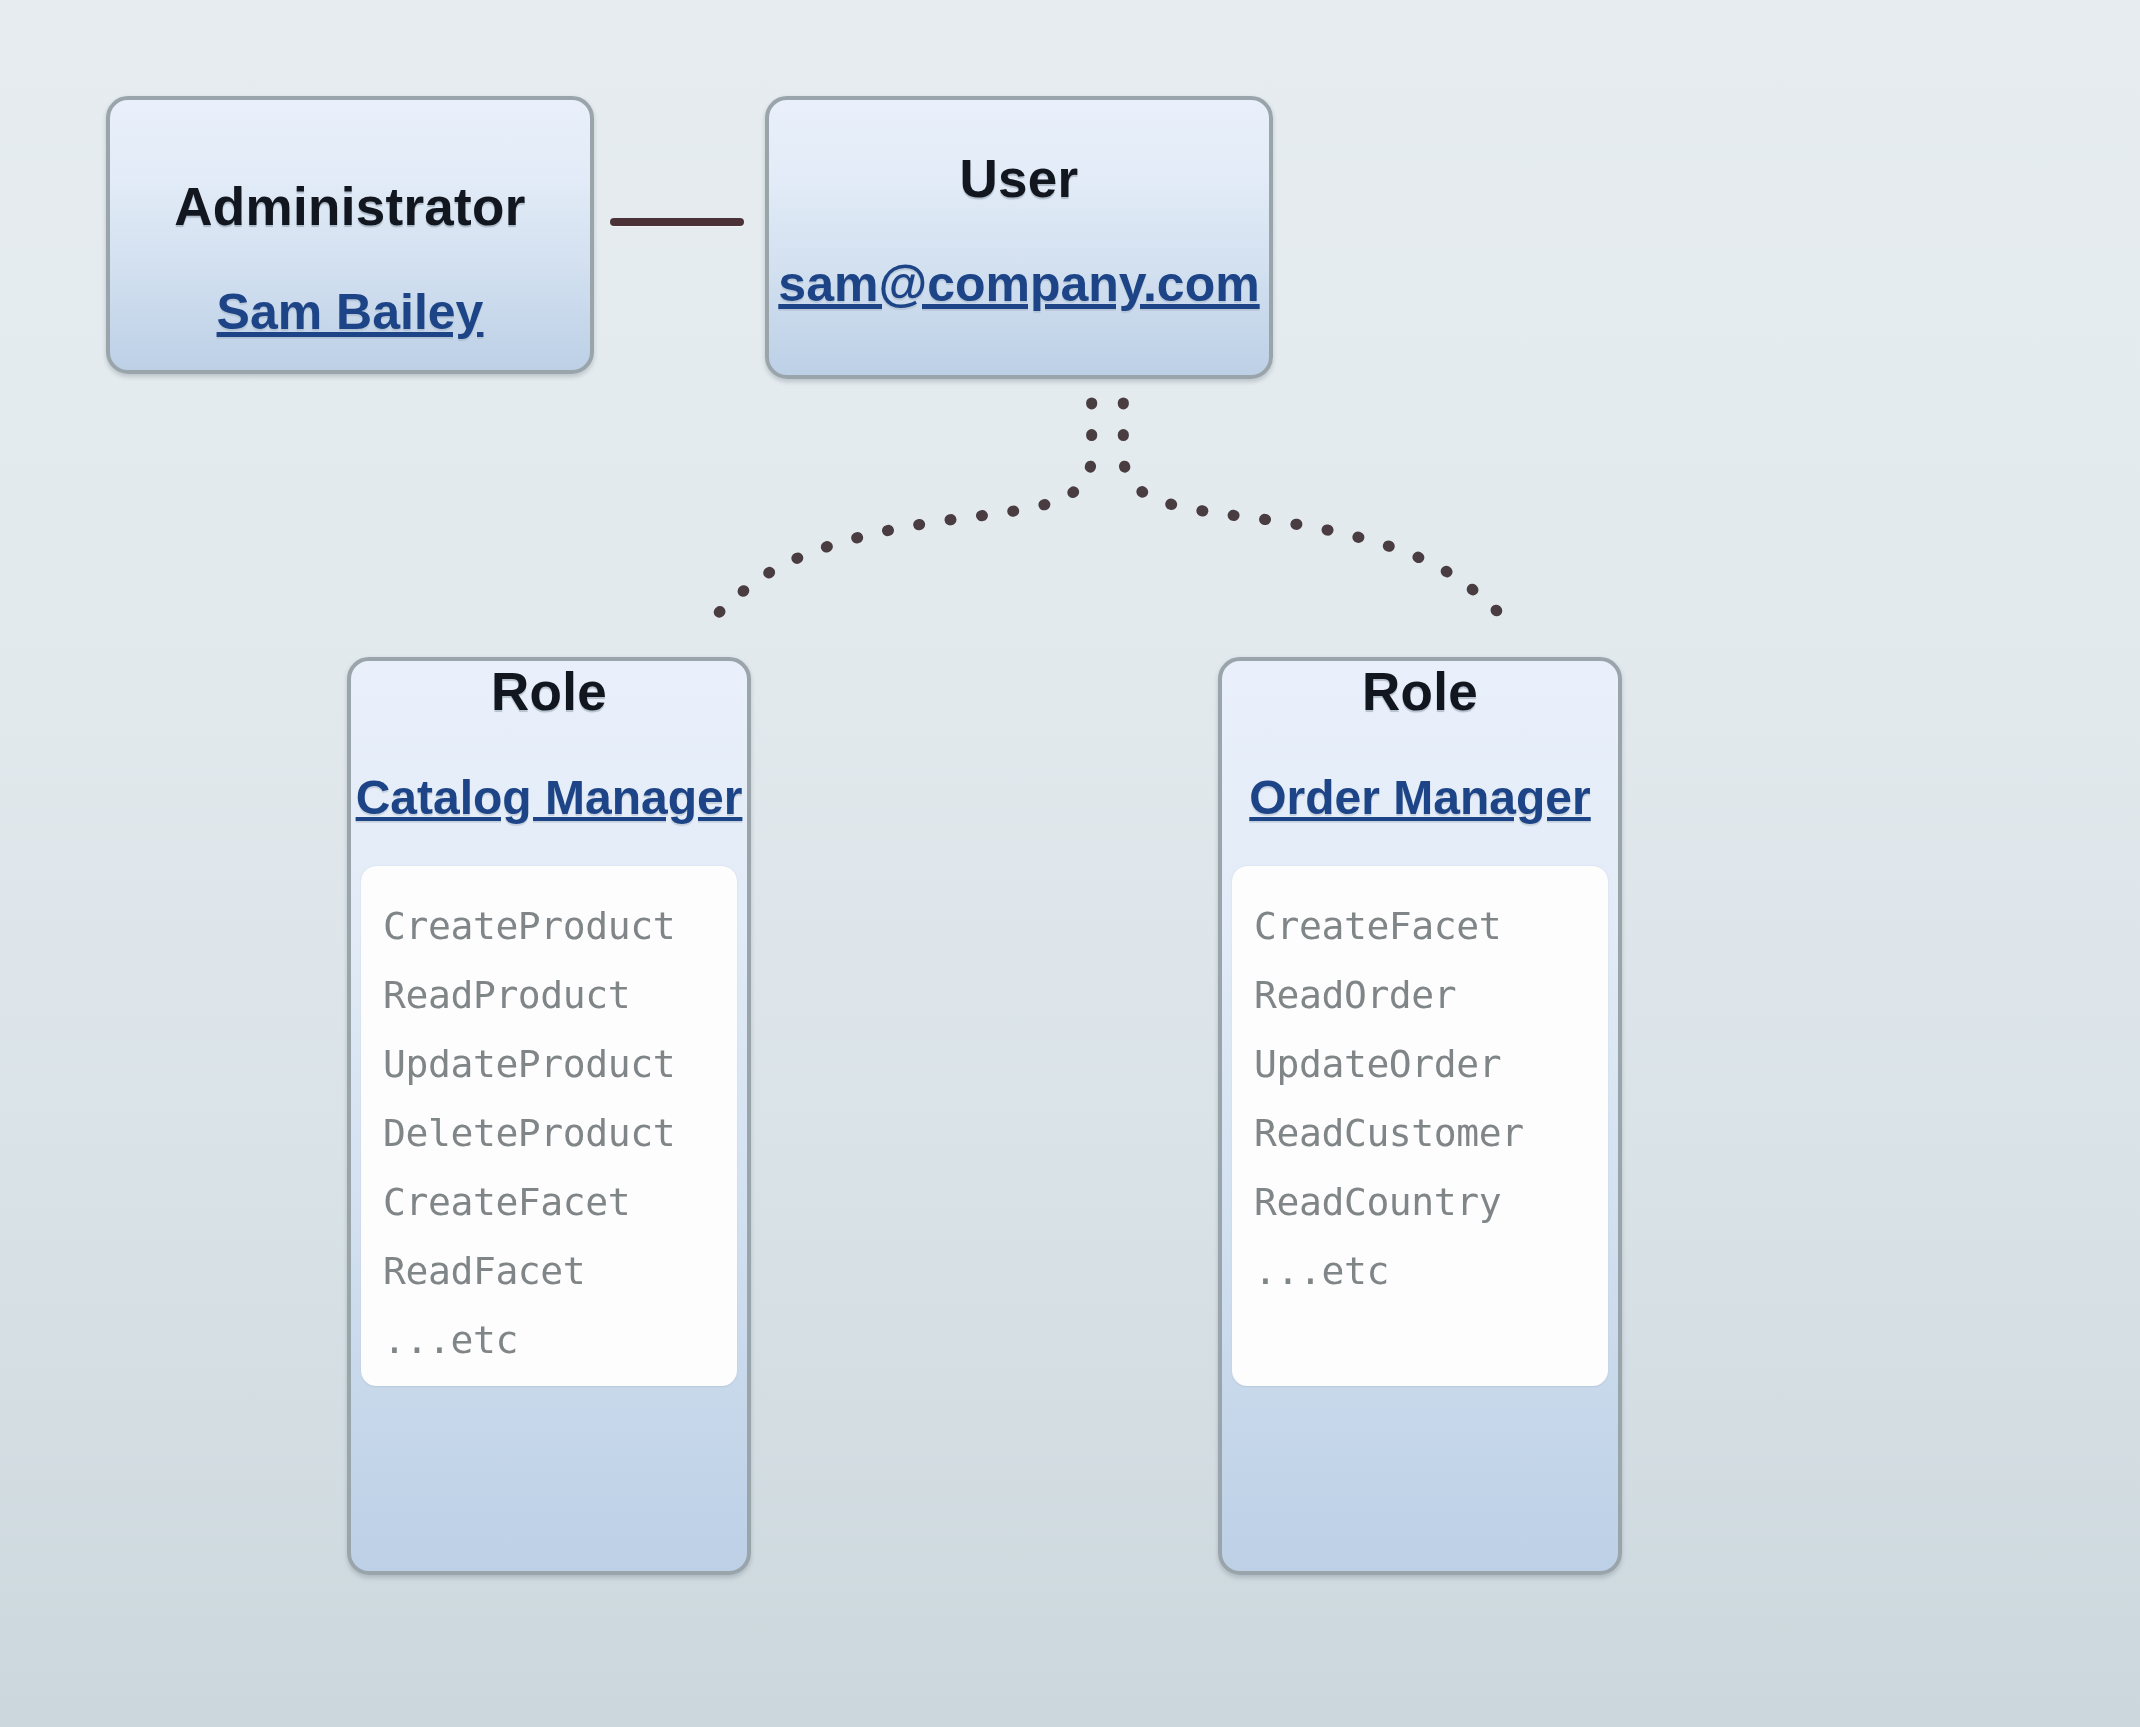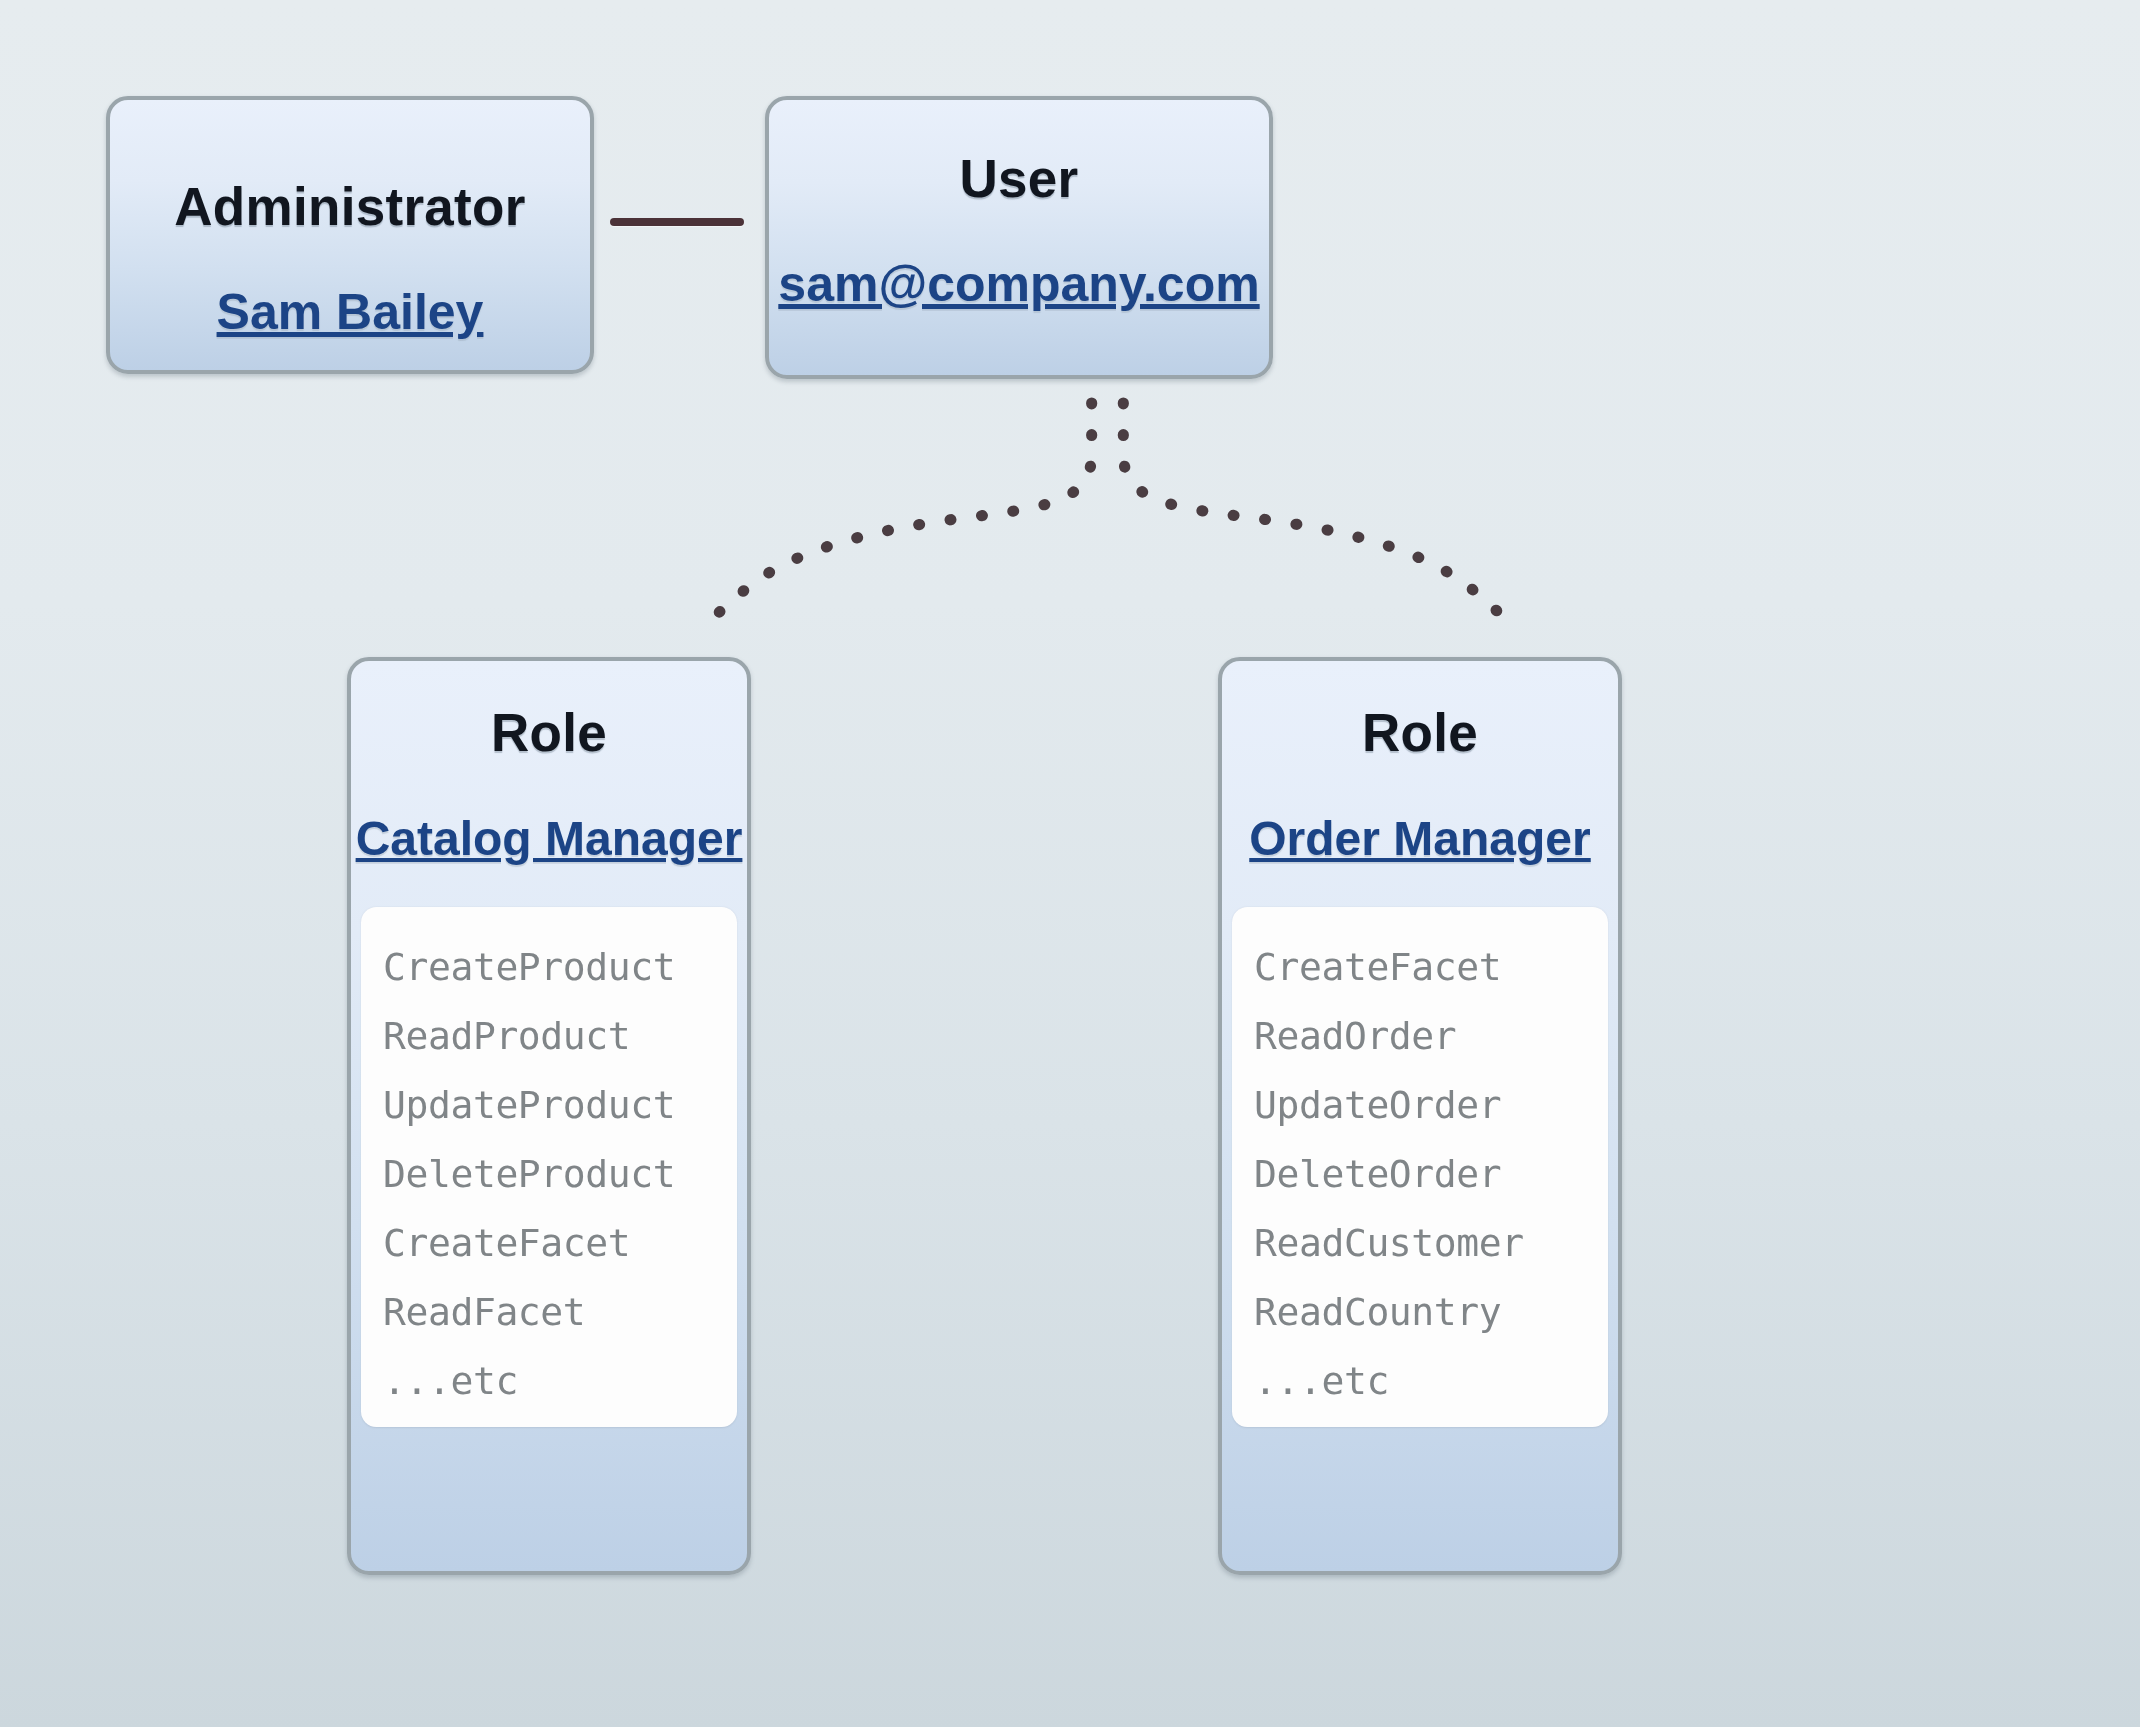--- a/index.html
+++ b/index.html
@@ -70,21 +70,20 @@
     padding-top: 48px;
   }
   #user-card .card-type  { font-size: 53px; }
   #user-card .card-value { font-size: 50px; margin-top: 46px; }
 
   
   .role-card {
     top: 657px;
     width: 404px;
     height: 918px;
-    padding-top: 41px;
     align-items: center;
   }
   #role-card-left  { left: 347px; }
   #role-card-right { left: 1218px; }
 
   .role-card .card-type  { font-size: 53px; }
   .role-card .card-value { font-size: 48px; margin-top: 48px; }
 
   .perm-box {
     margin-top: 41px;
@@ -165,21 +164,20 @@
     </div>
   </div>
 
   <div class="card role-card" id="role-card-right">
     <div class="card-type">Role</div>
     <div class="card-value">Order Manager</div>
     <div class="perm-box">
       <div class="perm-line">CreateFacet</div>
       <div class="perm-line">ReadOrder</div>
       <div class="perm-line">UpdateOrder</div>
-      <div class="perm-line">DeleteOrder</div>
       <div class="perm-line">ReadCustomer</div>
       <div class="perm-line">ReadCountry</div>
       <div class="perm-line">...etc</div>
     </div>
   </div>
 
 </div>
 
 
 </body></html>

